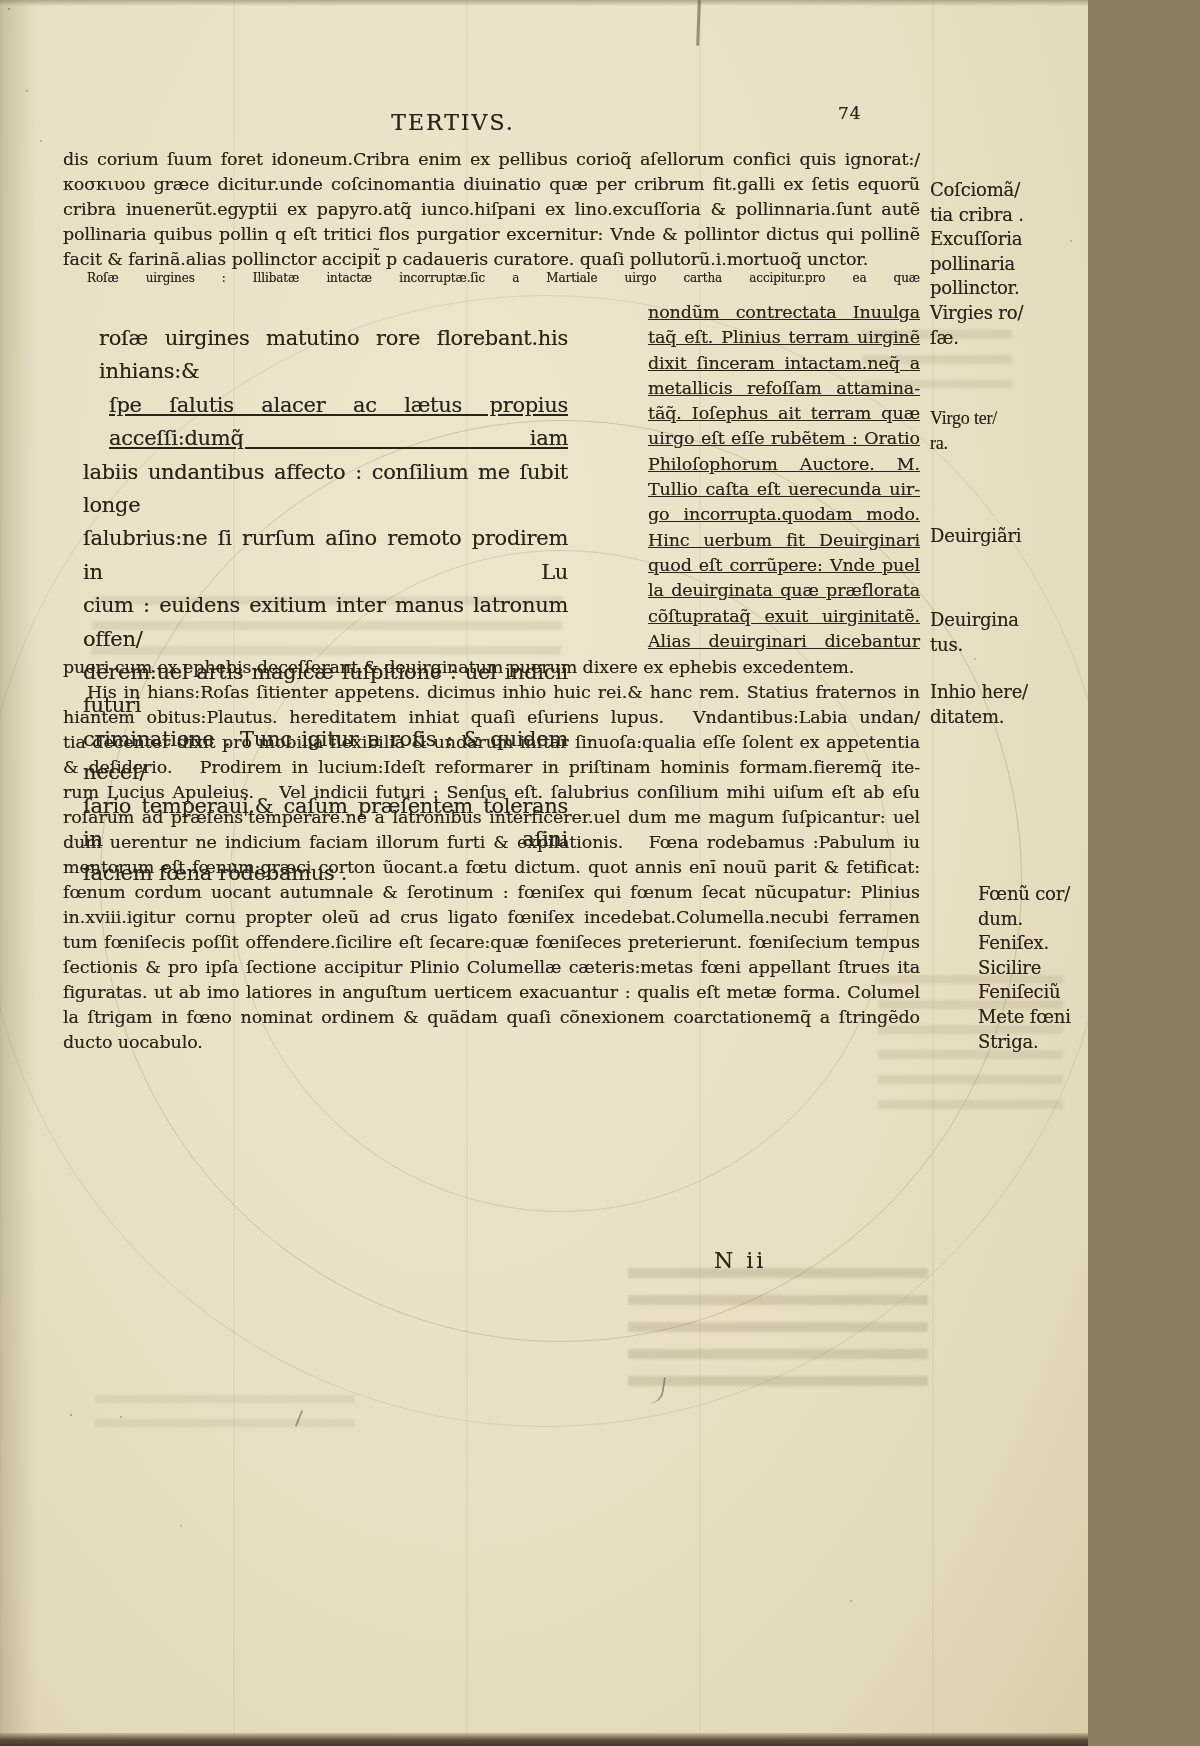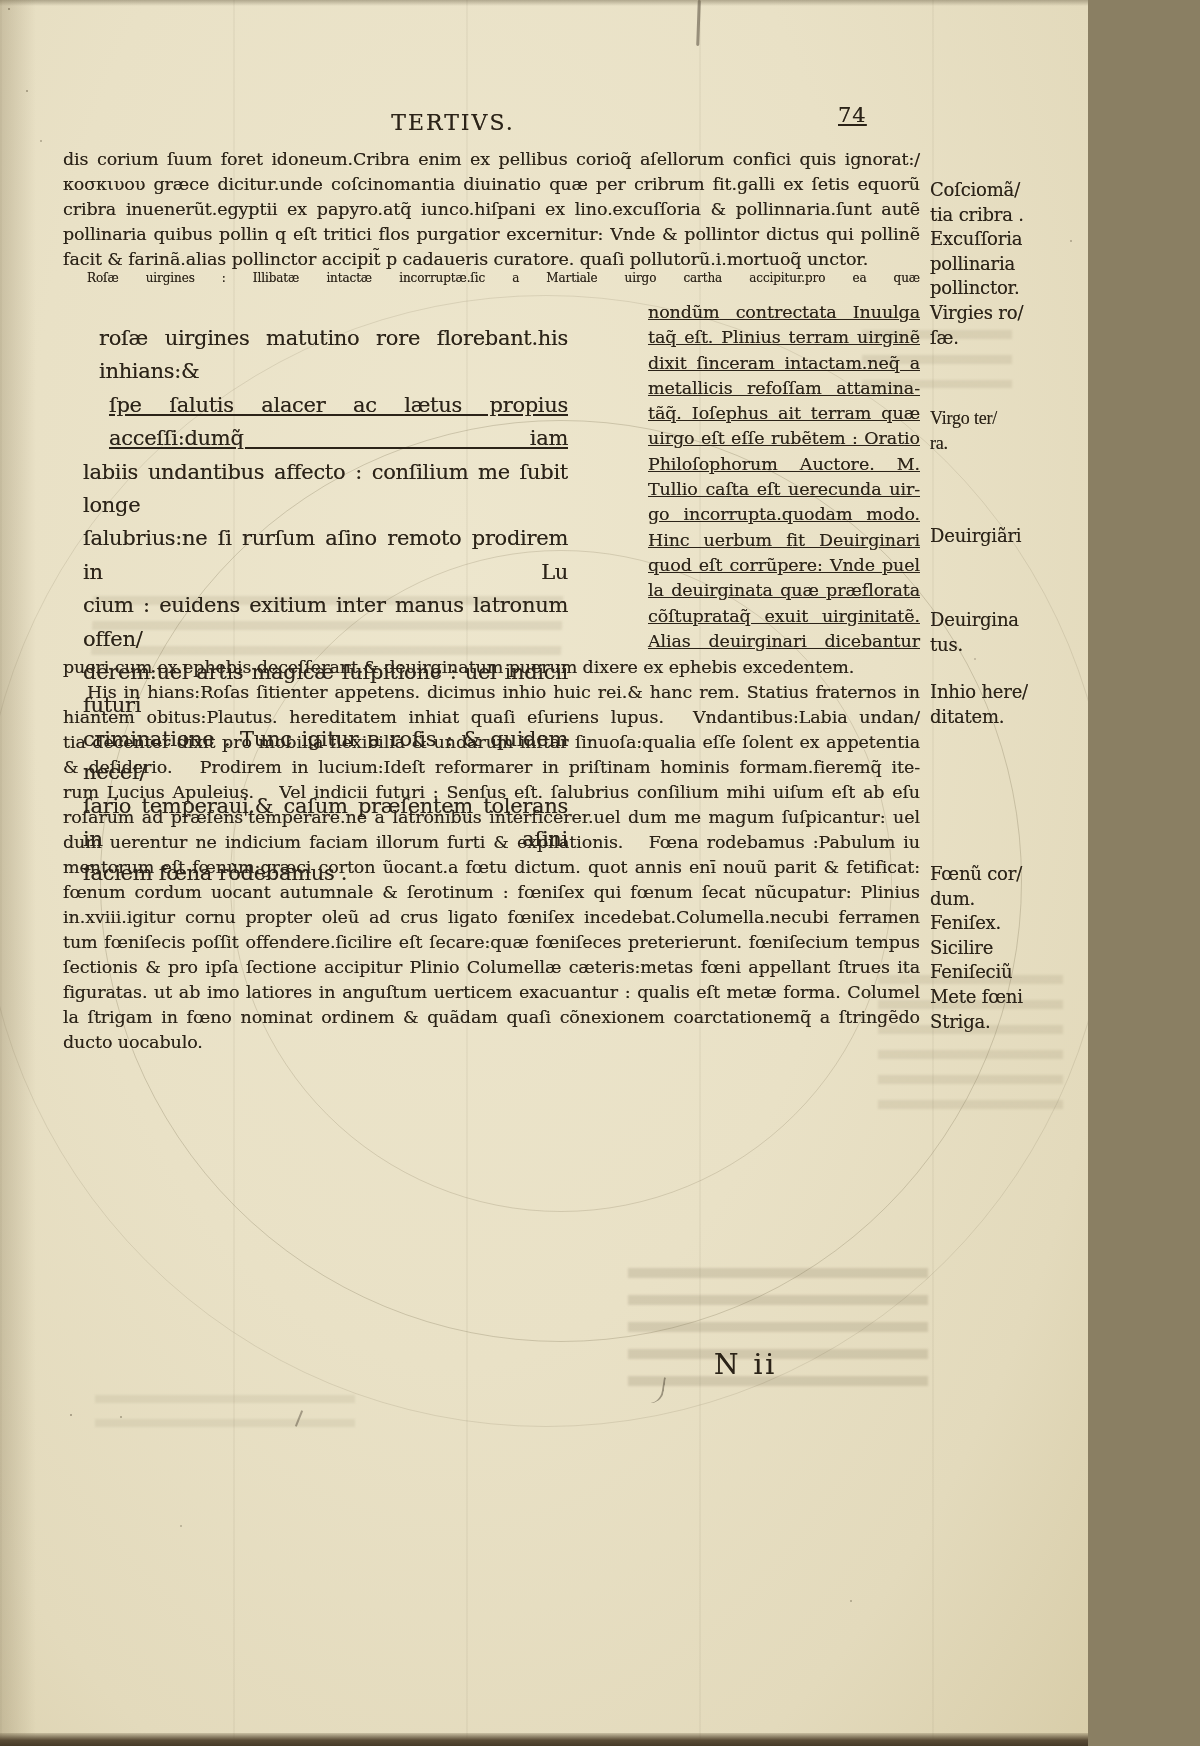--- a/index.html
+++ b/index.html
@@ -9,21 +9,21 @@
       radial-gradient(ellipse at 42% 32%, #ede6cd 0%, #e9e1c6 48%, #e3dabc 78%, #d8cda9 100%);
     font-family:"DejaVu Serif", serif;
     color:#2b2318;
   }
   .abs{position:absolute;}
   .tl{white-space:normal;}
   .ink{text-shadow:0 0 .4px rgba(43,35,24,.55);}
 
   
   #header-title{left:63px;top:110px;width:780px;text-align:center;font-size:22px;letter-spacing:2px;}
-  #page-number{left:838px;top:103px;font-size:21px;letter-spacing:1px;text-decoration:underline;}
+  #page-number{left:838px;top:103px;font-size:17px;letter-spacing:1px;}
 
   #para-a{left:63px;top:147px;width:857px;font-size:17.5px;line-height:25px;letter-spacing:-.1px;}
   #para-a .tl{text-align:justify;text-align-last:justify;}
   #para-a .tl:nth-child(5){text-align-last:left;}
 
   #rosae-line{left:63px;top:266px;width:857px;font-size:12px;line-height:25px;
     text-indent:24px;text-align:justify;text-align-last:justify;letter-spacing:-.1px;}
 
   #big-col{left:63px;top:322px;width:505px;font-size:21px;line-height:33.4px;letter-spacing:-.3px;}
   #big-col .tl{text-align:justify;text-align-last:justify;margin-left:20px;}
@@ -35,23 +35,23 @@
   #inner-col .tl{text-align:justify;text-align-last:justify;text-decoration:underline;}
 
   #para-e{left:63px;top:655px;width:857px;font-size:17.5px;line-height:25px;letter-spacing:-.1px;}
   #para-e .tl{text-align:justify;text-align-last:justify;}
   #para-e .tl:nth-child(1){text-align-last:left;}
   #para-e .tl:nth-child(2){padding-left:24px;}
   #para-e .tl:nth-child(16){text-align-last:left;}
 
   .margin-note{left:930px;width:138px;font-size:18px;line-height:24.6px;letter-spacing:-.2px;}
   #mn-1{top:178px;} #mn-2{top:406px;font-family:Liberation Serif, serif;} #mn-3{top:524px;}
-  #mn-4{top:608px;} #mn-5{top:680px;} #mn-6{top:862px;}
-
-  #signature-mark{left:714px;top:1348px;font-size:28px;letter-spacing:3px;}
+  #mn-4{top:608px;} #mn-5{top:680px;} #mn-6{top:882px;margin-left:48px;}
+
+  #signature-mark{left:714px;top:1248px;font-size:22px;letter-spacing:3px;}
 
   
   .circle{position:absolute;border:1.5px solid rgba(130,118,88,.30);border-radius:50%;pointer-events:none;}
   #circle-1{left:100px;top:420px;width:920px;height:920px;}
   #circle-2{left:230px;top:550px;width:660px;height:660px;border-color:rgba(130,118,88,.24);}
   #circle-3{left:-20px;top:295px;width:1130px;height:1130px;border-color:rgba(130,118,88,.18);}
 
   .showthrough{position:absolute;filter:blur(1.1px);pointer-events:none;
     background:repeating-linear-gradient(180deg, rgba(122,110,80,.13) 0 9px, rgba(122,110,80,0) 9px 25px);}
   #st-1{left:92px;top:596px;width:470px;height:66px;transform:skewX(-2deg);}

